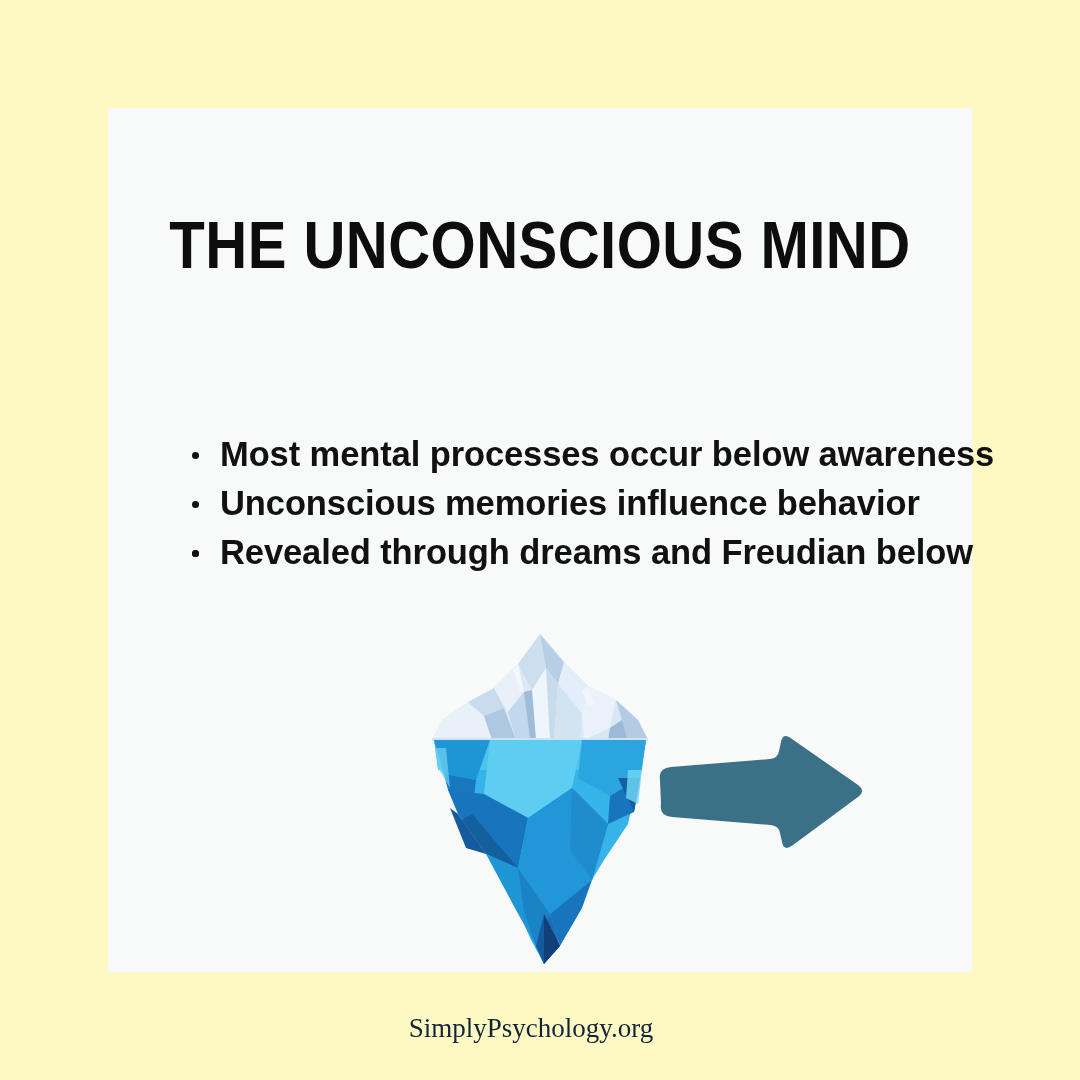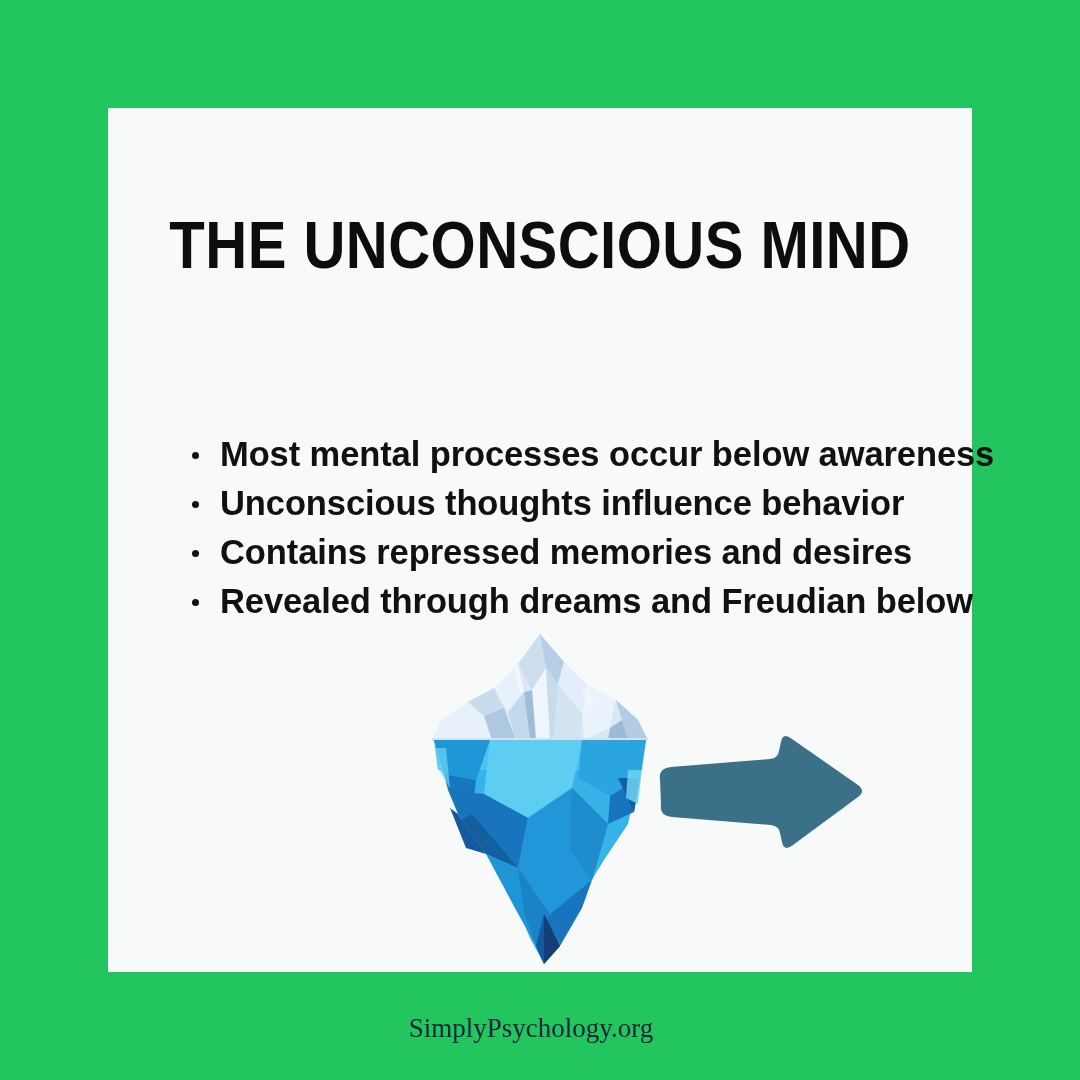--- a/index.html
+++ b/index.html
@@ -10,21 +10,21 @@
     width: 1080px;
     height: 1080px;
     overflow: hidden;
     font-family: "Liberation Sans", sans-serif;
   }
 
   #slide {
     position: relative;
     width: 1080px;
     height: 1080px;
-    background: #22c55e;
+    background: #fef9c3;
     box-sizing: border-box;
   }
 
   
   #card {
     position: absolute;
     left: 108px;
     top: 108px;
     width: 864px;
     height: 864px;
@@ -122,25 +122,24 @@
 
     <div id="title">THE UNCONSCIOUS MIND</div>
 
     <ul id="bullets">
       <li>
         <span class="dot"></span>
         <span>Most mental processes occur below awareness</span>
       </li>
       <li>
         <span class="dot"></span>
-        <span>Unconscious thoughts influence behavior</span>
-      </li>
-      <li>
-        <span class="dot"></span>
-        <span>Contains repressed memories and desires</span>
+        <span>Unconscious memories influence behavior</span>
+      </li>
+      <li>
+        <span class="dot"></span>
       </li>
       <li>
         <span class="dot"></span>
         <span>Revealed through dreams and Freudian below</span>
       </li>
     </ul>
 
     <div id="iceberg">
       <svg viewBox="0 0 216 338" xmlns="http://www.w3.org/2000/svg">
         <defs>

